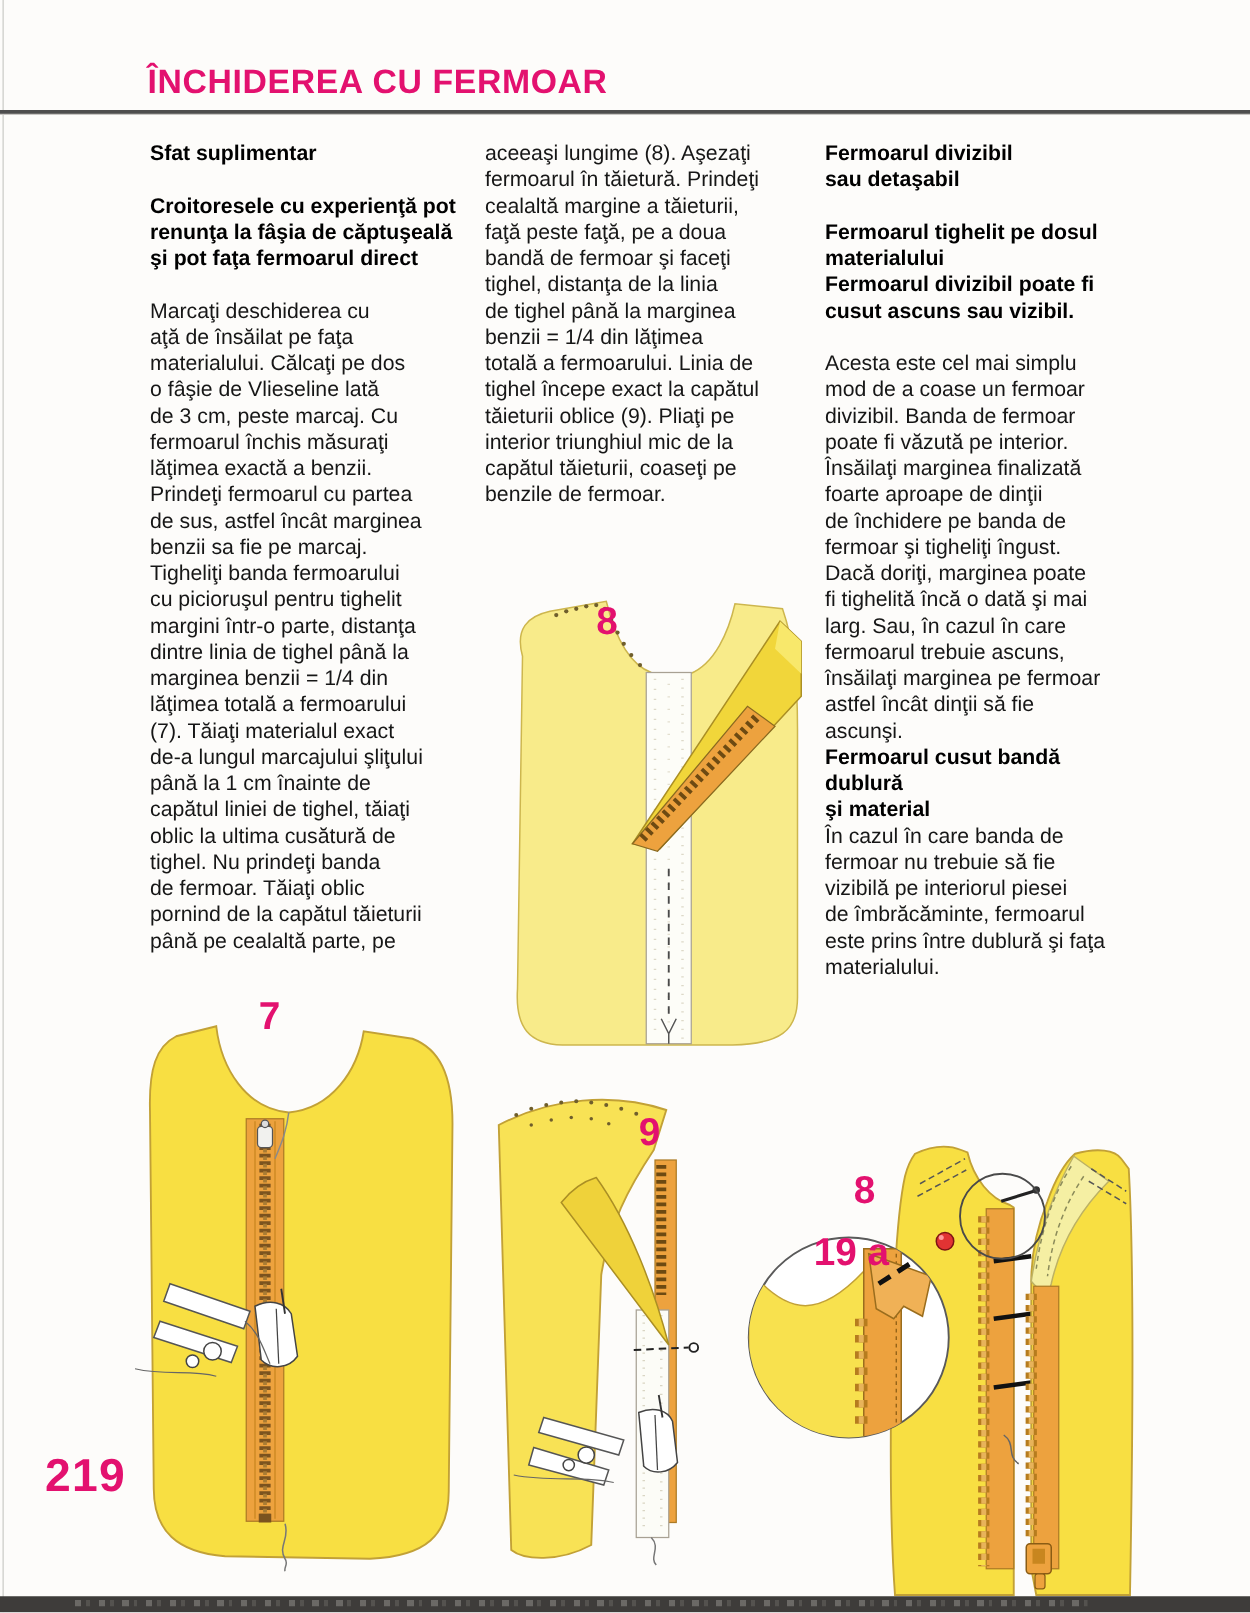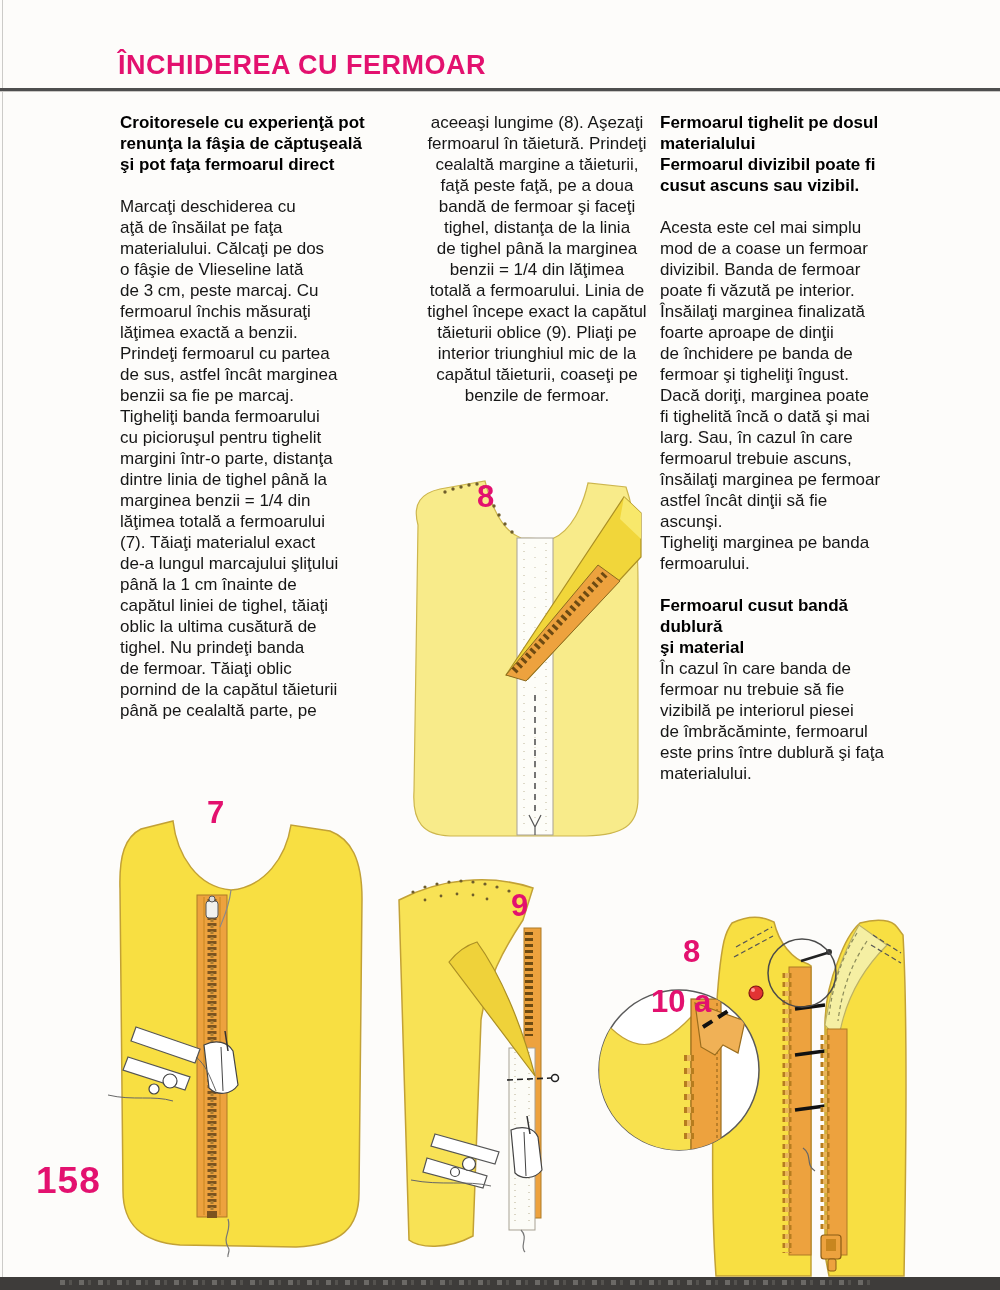--- a/index.html
+++ b/index.html
@@ -14,21 +14,21 @@
     font-size:27px;font-weight:bold;letter-spacing:.5px;color:#e3116f;
   }
   .header-rule{
     position:absolute;left:0;top:88px;width:1000px;height:3px;
     background:#4e4e4e;border-bottom:1px solid #c9c7c4;
   }
   .col{
     position:absolute;font-size:17px;line-height:21px;color:#161616;
   }
   .col1{left:120px;top:112px;width:262px;}
-  .col2{left:404px;top:112px;width:266px;text-align:center;}
+  .col2{left:388px;top:112px;width:266px;}
   .col3{left:660px;top:112px;width:252px;}
   .tblock{white-space:pre-line;}
   .bold{font-weight:bold;color:#000;}
   .mb{margin-bottom:21px;}
   .fig{position:absolute;}
   .fig-num{
     position:absolute;color:#e3116f;font-weight:bold;font-size:31px;line-height:1;
   }
   .num7{left:207px;top:797px;}
   .num8{left:477px;top:481px;}
@@ -52,20 +52,21 @@
 </head>
 <body>
 
 <div class="page">
   <div class="left-edge"></div>
 
   <div class="page-title">ÎNCHIDEREA CU FERMOAR</div>
   <div class="header-rule"></div>
 
   <div class="col col1">
+    <div class="tblock bold mb">Sfat suplimentar</div>
     <div class="tblock bold mb">Croitoresele cu experienţă pot
 renunţa la fâşia de căptuşeală
 şi pot faţa fermoarul direct</div>
     <div class="tblock">Marcaţi deschiderea cu
 aţă de însăilat pe faţa
 materialului. Călcaţi pe dos
 o fâşie de Vlieseline lată
 de 3 cm, peste marcaj. Cu
 fermoarul închis măsuraţi
 lăţimea exactă a benzii.
@@ -100,41 +101,41 @@
 benzii = 1/4 din lăţimea
 totală a fermoarului. Linia de
 tighel începe exact la capătul
 tăieturii oblice (9). Pliaţi pe
 interior triunghiul mic de la
 capătul tăieturii, coaseţi pe
 benzile de fermoar.</div>
   </div>
 
   <div class="col col3">
+    <div class="tblock bold mb">Fermoarul divizibil
+sau detaşabil</div>
     <div class="tblock bold">Fermoarul tighelit pe dosul
 materialului</div>
     <div class="tblock bold mb">Fermoarul divizibil poate fi
 cusut ascuns sau vizibil.</div>
     <div class="tblock">Acesta este cel mai simplu
 mod de a coase un fermoar
 divizibil. Banda de fermoar
 poate fi văzută pe interior.
 Însăilaţi marginea finalizată
 foarte aproape de dinţii
 de închidere pe banda de
 fermoar şi tigheliţi îngust.
 Dacă doriţi, marginea poate
 fi tighelită încă o dată şi mai
 larg. Sau, în cazul în care
 fermoarul trebuie ascuns,
 însăilaţi marginea pe fermoar
 astfel încât dinţii să fie
 ascunşi.</div>
-    <div class="tblock mb">Tigheliţi marginea pe banda
-fermoarului.</div>
     <div class="tblock bold">Fermoarul cusut bandă dublură
 şi material</div>
     <div class="tblock">În cazul în care banda de
 fermoar nu trebuie să fie
 vizibilă pe interiorul piesei
 de îmbrăcăminte, fermoarul
 este prins între dublură şi faţa
 materialului.</div>
   </div>
 
@@ -277,17 +278,17 @@
       <line x1="94" y1="152" x2="94" y2="240" stroke="#e8b35a" stroke-width="4" stroke-dasharray="6 7"></line>
     </g>
     <circle cx="161" cy="90" r="7" fill="#e23333" stroke="#7e1414" stroke-width="1.2"></circle>
     <circle cx="158" cy="87" r="2" fill="#ff9a9a"></circle>
   </svg>
 
   <div class="fig-num num7">7</div>
   <div class="fig-num num8">8</div>
   <div class="fig-num num9">9</div>
   <div class="fig-num num10">8</div>
-  <div class="fig-num num10a">10 a</div>
-
-  <div class="page-number">158</div>
+  <div class="fig-num num10a">19 a</div>
+
+  <div class="page-number">219</div>
   <div class="bottom-strip"></div>
 </div>
 
 </body></html>

